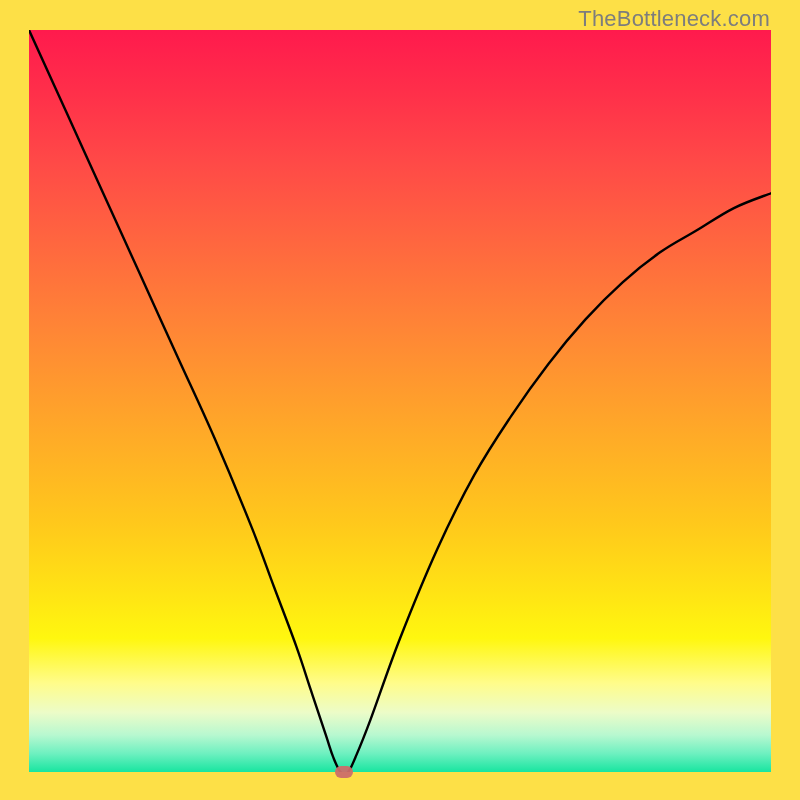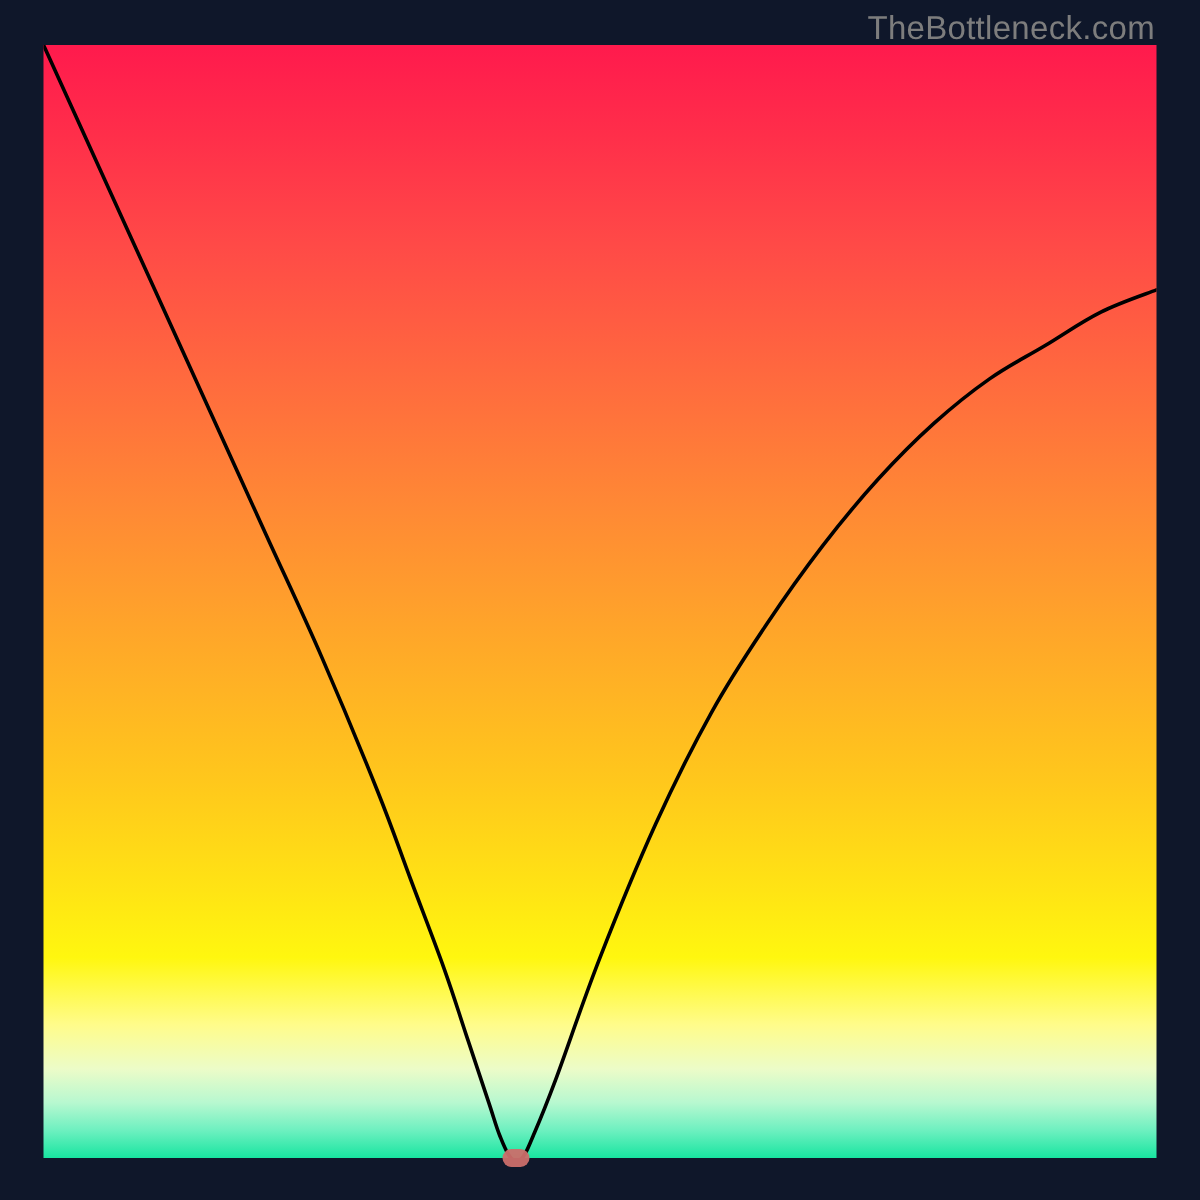--- a/index.html
+++ b/index.html
@@ -8,21 +8,21 @@
     width: 800px;
     height: 800px;
     background: #000;
     overflow: hidden;
     font-family: Arial, Helvetica, sans-serif;
   }
   .frame {
     position: relative;
     width: 800px;
     height: 800px;
-    background: #0f172a;
+    background: #fde047;
   }
   .plot-area {
     position: absolute;
     left: 29px;
     top: 30px;
     width: 742px;
     height: 742px;
     
     background: linear-gradient(to bottom,
       #ff1a4d 0%,

